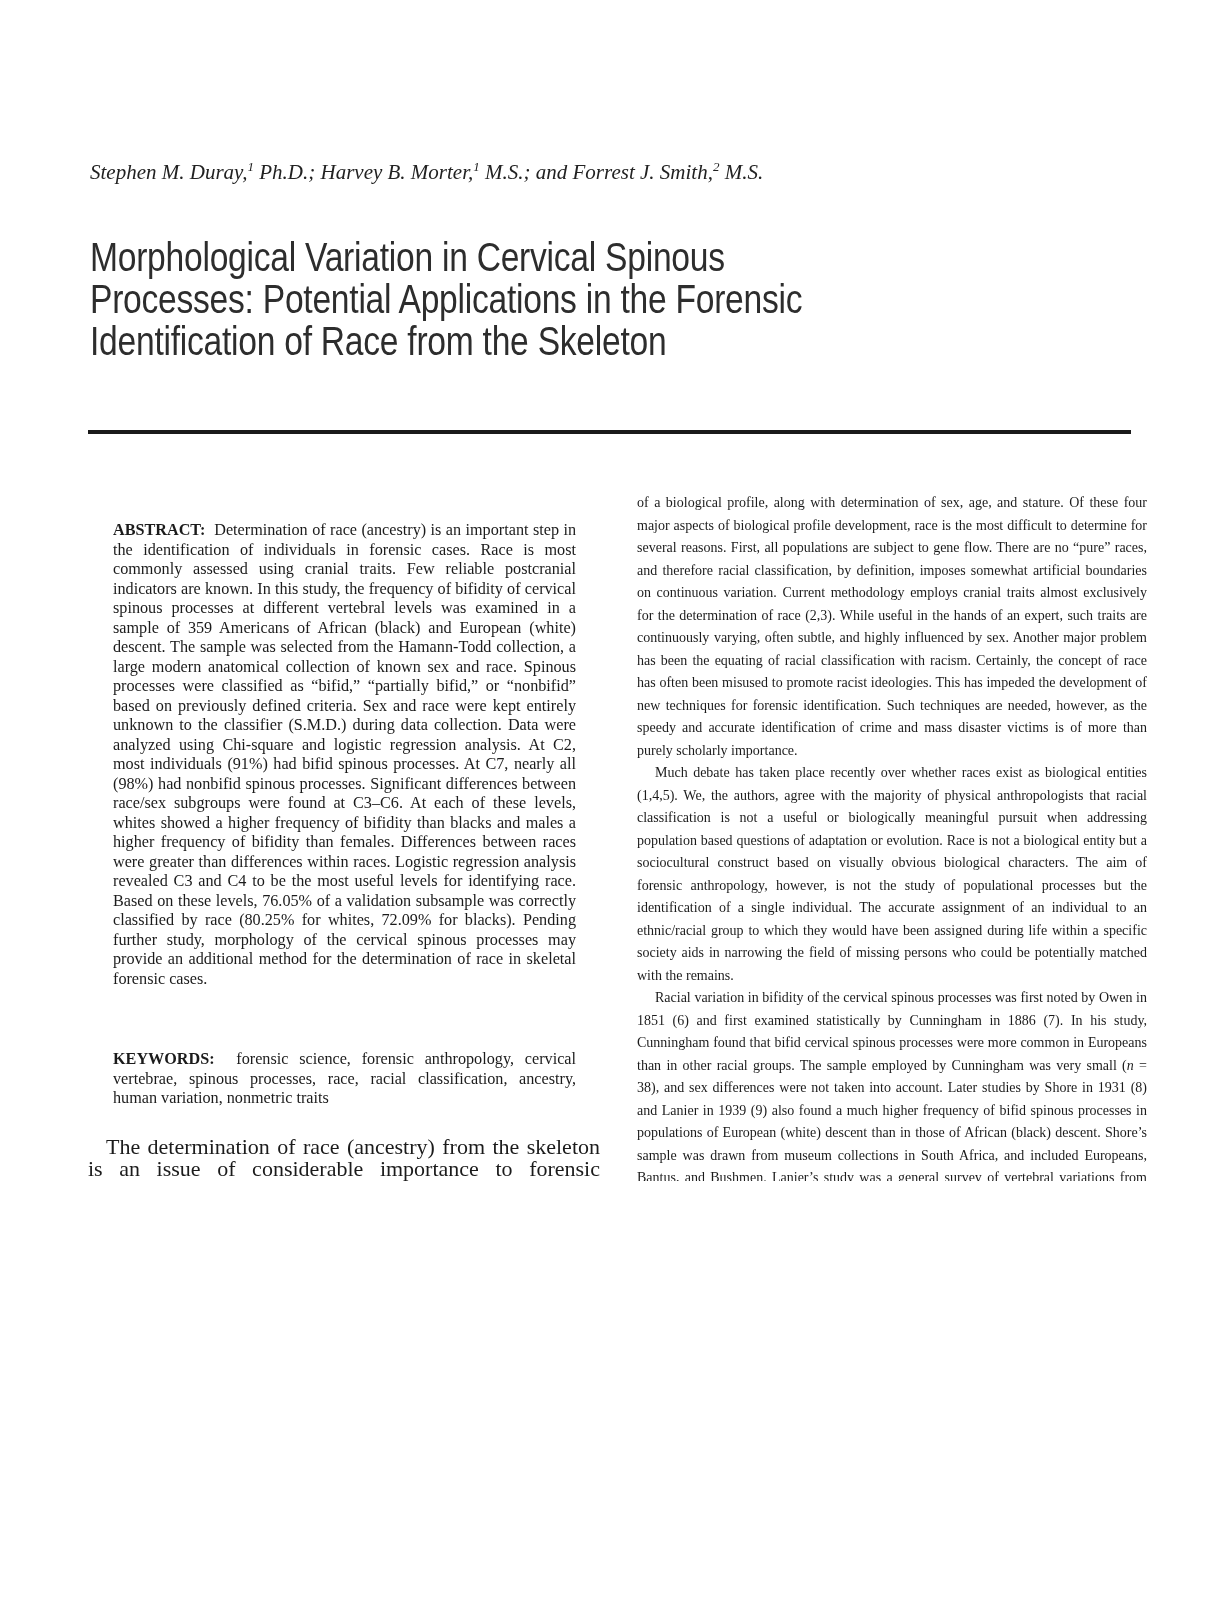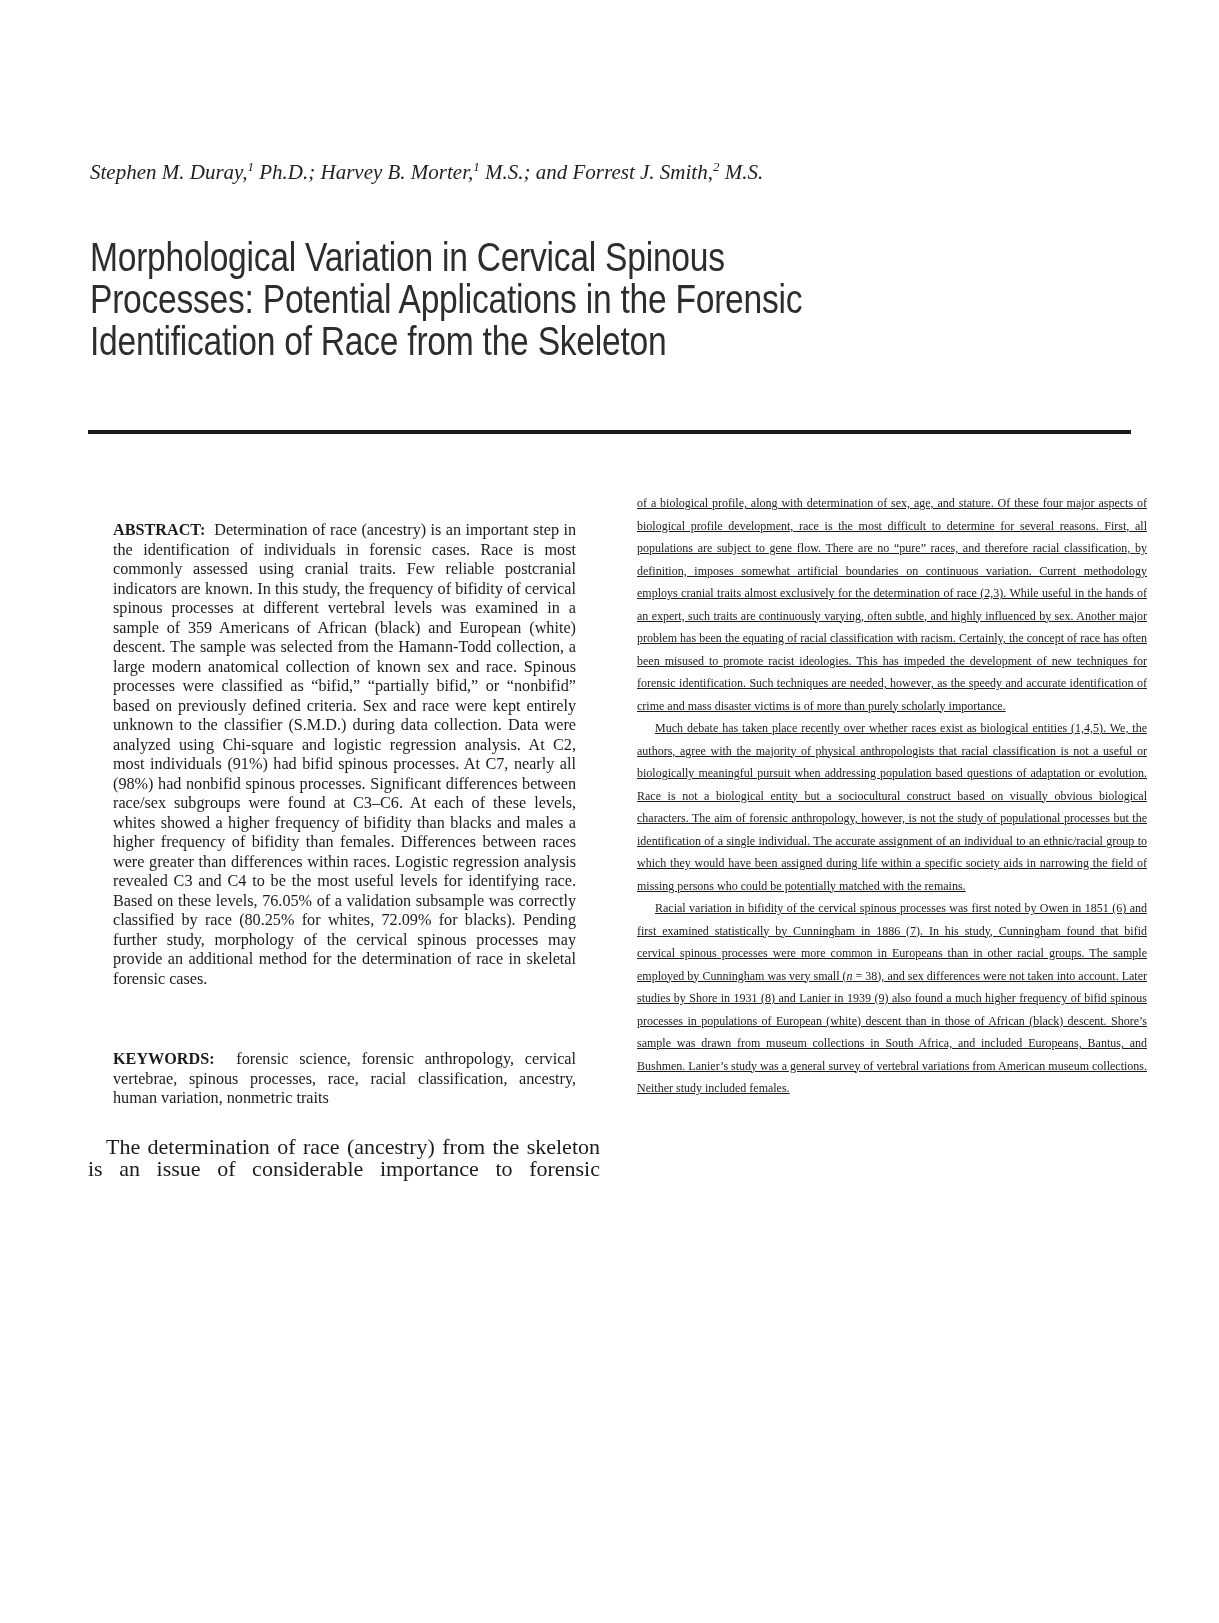--- a/index.html
+++ b/index.html
@@ -78,24 +78,23 @@
     text-align: justify;
     text-indent: 18px;
   }
 
   
   .col-right {
     position: absolute;
     left: 637px;
     top: 492px;
     width: 510px;
-    font-size: 12px;
+    font-size: 14px;
     line-height: 22.5px;
     text-align: justify;
-    text-decoration: underline;
   }
   .col-right p { margin: 0; }
   .col-right p.indent { text-indent: 18px; }
   .var-n { font-style: italic; }
 
   
   .footnotes {
     position: absolute;
     left: 88px;
     top: 1462px;

